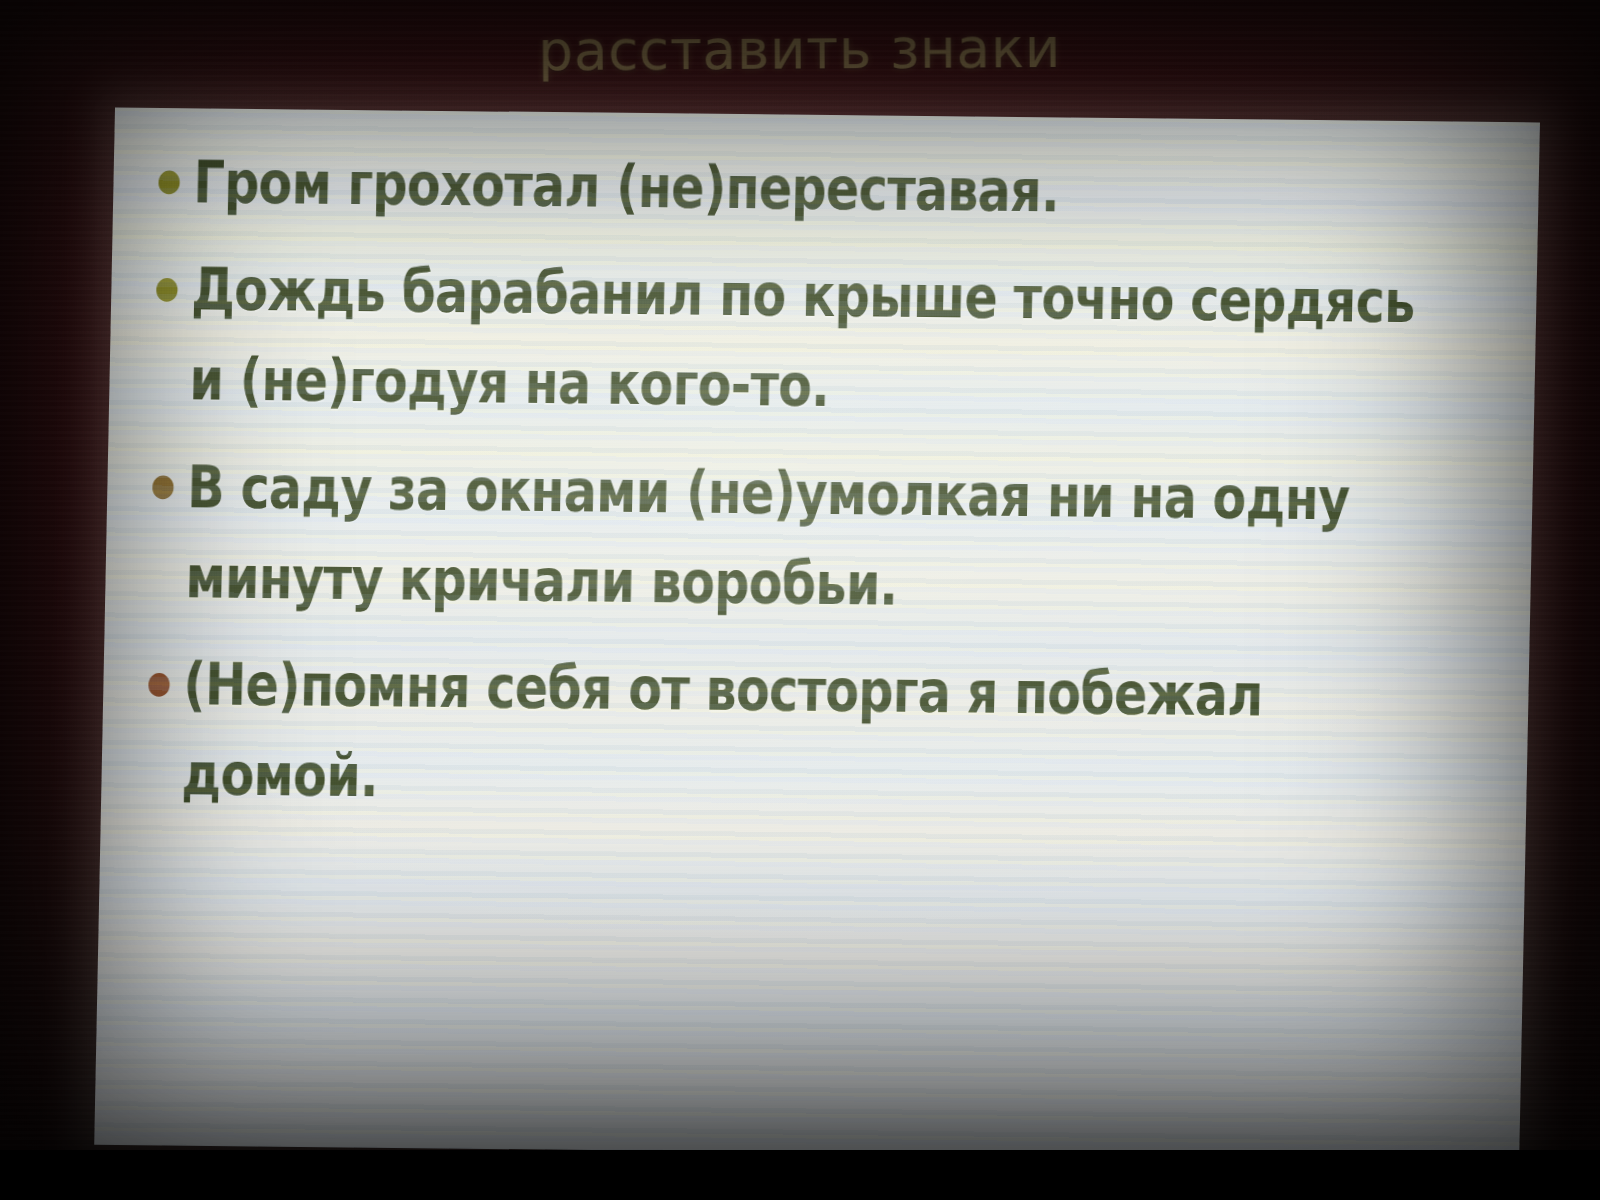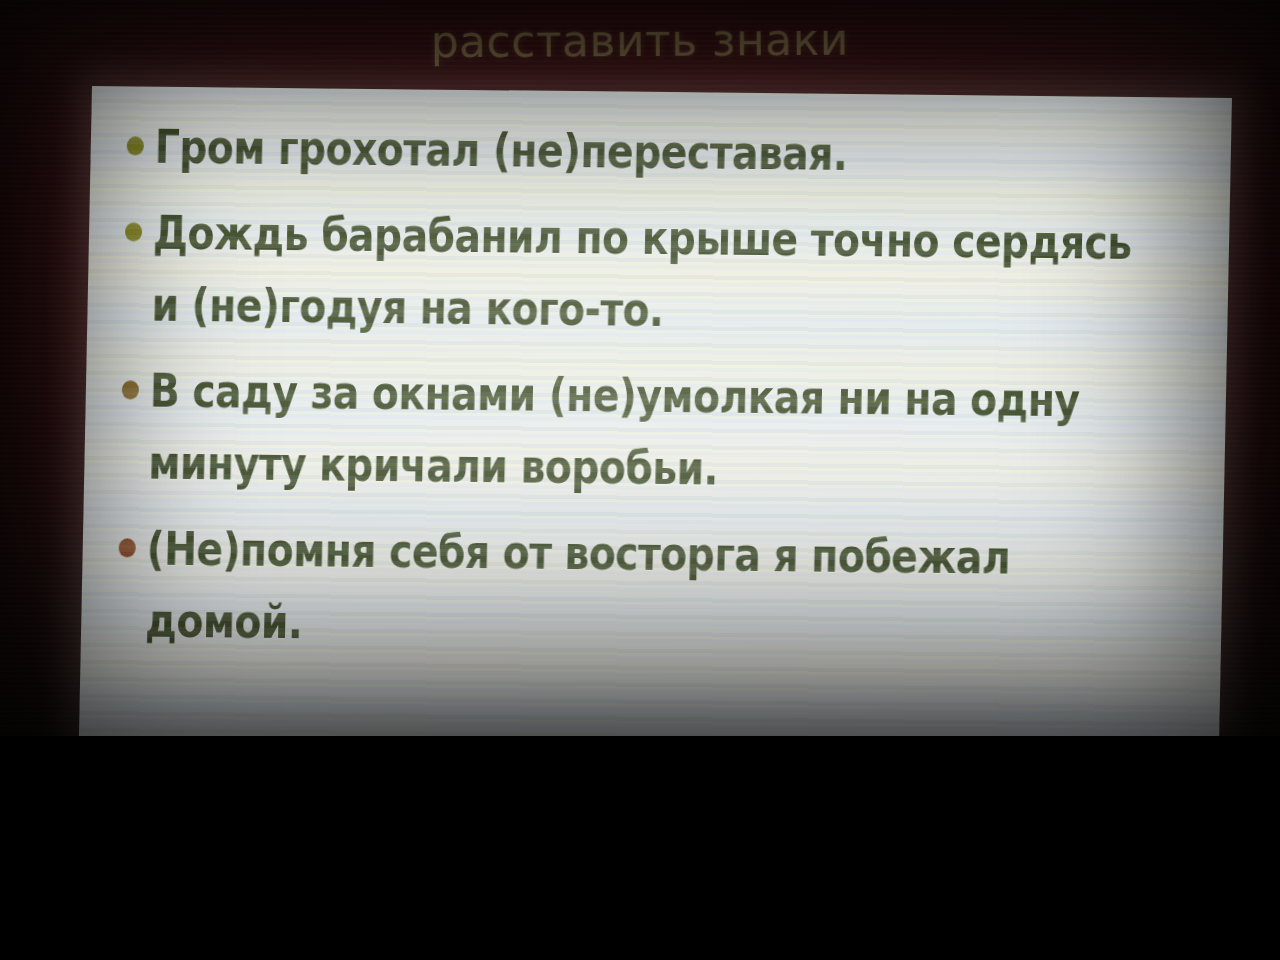--- a/index.html
+++ b/index.html
@@ -1,20 +1,20 @@
 <!DOCTYPE html>
 <html><head>
 <meta charset="utf-8">
 <style>
   * { margin:0; padding:0; box-sizing:border-box; }
   html,body{ width:1280px; height:960px; overflow:hidden; background:#000; }
 
   
   #photo{
-    position:relative; width:1280px; height:736px; overflow:hidden;
+    position:relative; width:1280px; height:920px; overflow:hidden;
     background:#1d1210;
     font-family:"DejaVu Sans", sans-serif;
     padding-left:32px;
   }
 
   
   .wall{
     position:absolute; inset:0;
     background:
       radial-gradient(ellipse 95% 80% at 48% 40%, rgba(84,20,24,0.95) 0%, rgba(58,16,19,0.9) 38%, rgba(33,14,14,0.95) 70%, rgba(16,9,9,1) 100%),

